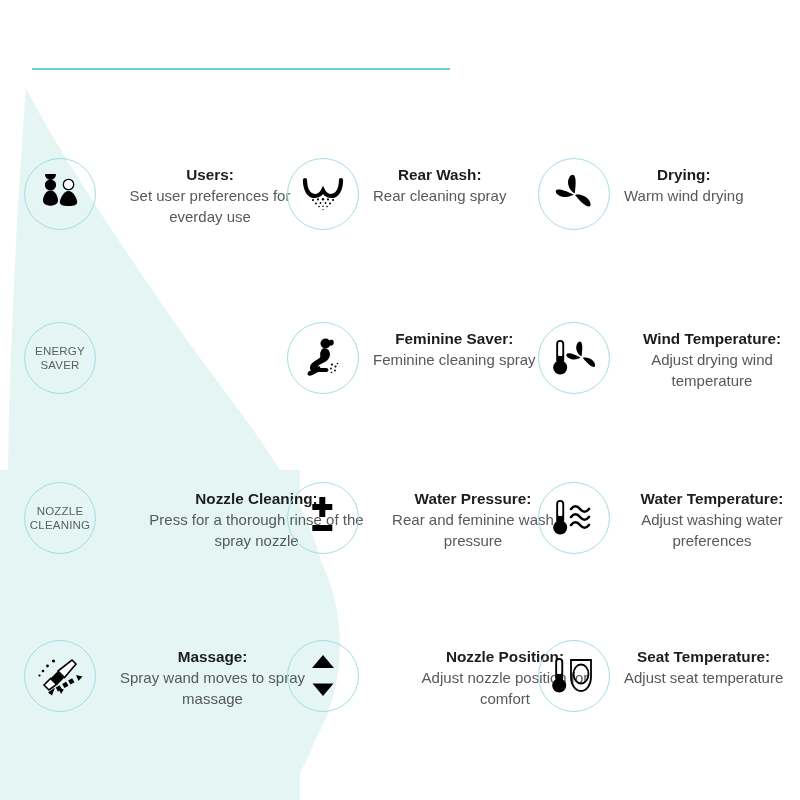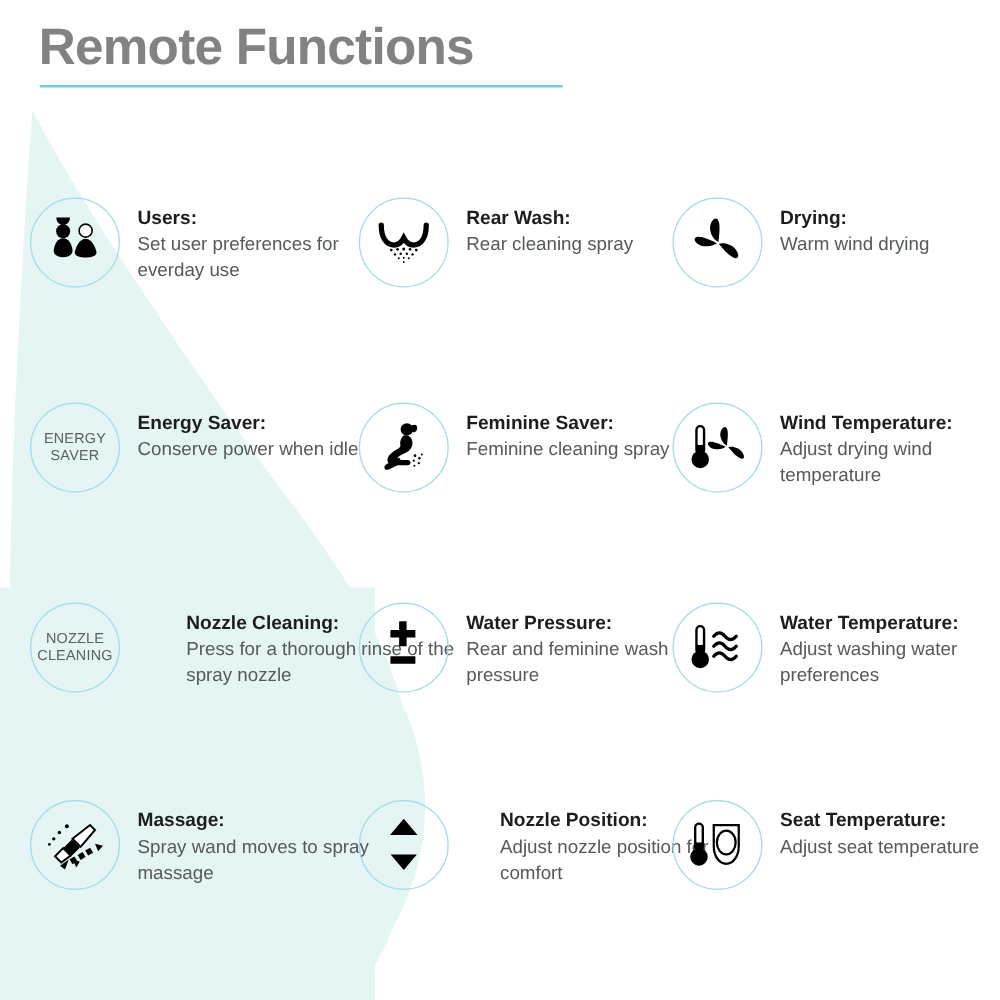--- a/index.html
+++ b/index.html
@@ -138,20 +138,21 @@
     font-family: "Liberation Sans", sans-serif;
     font-size: 11.5px;
     color: #5b6063;
     text-align: center;
     line-height: 1.25;
     letter-spacing: 0.2px;
   }
   .feature-text {
     margin-left: 14px;
     padding-top: 6px;
+    text-align: center;
   }
   .feature-title {
     font-size: 15.3px;
     font-weight: bold;
     color: #1d1d1f;
     line-height: 1.38;
     white-space: nowrap;
   }
   .feature-desc {
     font-size: 15px;
@@ -172,21 +173,20 @@
              L 8 820
              L 250 820
              C 312 790, 338 700, 330 610
              C 320 500, 250 430, 180 330
              C 110 230, 52 140, 26 88 Z" fill="#e4f5f4"></path>
     <ellipse cx="165" cy="645" rx="175" ry="185" fill="#e4f5f4"></ellipse>
     <rect x="0" y="470" width="300" height="340" fill="#e4f5f4"></rect>
   </svg>
 
   <div id="header">
-    <div id="page-title">Remote Functions</div>
     <div id="title-underline"></div>
 
   </div>
 
   <div id="grid">
 
     <div class="feature" style="left:24px; top:158px;">
       <div class="icon-circle">
         <svg width="48" height="40" viewBox="0 0 48 40">
           <path d="M14.5 6 a5.4 5.4 0 1 1 0.01 0 Z" fill="#000"></path>
@@ -242,24 +242,20 @@
       <div class="feature-text">
         <div class="feature-title">Drying:</div>
         <div class="feature-desc">Warm wind drying</div>
       </div>
     </div>
 
     <div class="feature" style="left:24px; top:322px;">
       <div class="icon-circle">
         <div class="icon-text">ENERGY SAVER</div>
       </div>
-      <div class="feature-text">
-        <div class="feature-title">Energy Saver:</div>
-        <div class="feature-desc">Conserve power when idle</div>
-      </div>
     </div>
 
     <div class="feature" style="left:287px; top:322px;">
       <div class="icon-circle">
         <svg width="44" height="44" viewBox="0 0 44 44">
           <g fill="#000">
             <circle cx="24.5" cy="7.5" r="5"></circle>
             <path d="M28.5 4.2 c3.2-1.4 4.6 0.4 4.2 2.8 c-0.3 2-1.8 3.2-3.4 2.6 c-1.3-0.5-1.8-2.2-1.4-3.6 Z"></path>
             <path d="M21.5 12.5 c4.5-1.2 7 1.5 7.4 5 c0.4 3.6-1.6 6.5-4.6 8.2 c-2.6 1.5-5.4 2.3-6.8 3.8 c-1 1.1-0.2 2.4 1 2.4 l6.5 0 c1.8 0 2.6 1.2 2.4 2.4 c-0.2 1.1-1.2 1.8-2.5 1.8 l-11 0 c-3.5 0-5.5-2.4-4.8-5.4 c0.8-3.4 5-6 8-7.6 c1.8-1 2.4-2.2 2.2-3.6 c-0.2-1.4-0.5-3.4 2.2-7 Z"></path>
             <path d="M18.5 30 c-2.5 1.5-6.5 3.5-9 4.6 c-2 0.9-3.2 2-3 3.5 c0.2 1.4 1.8 2 3.5 1.4 c3.2-1.2 7.5-3.5 10.5-5.5 Z"></path>

